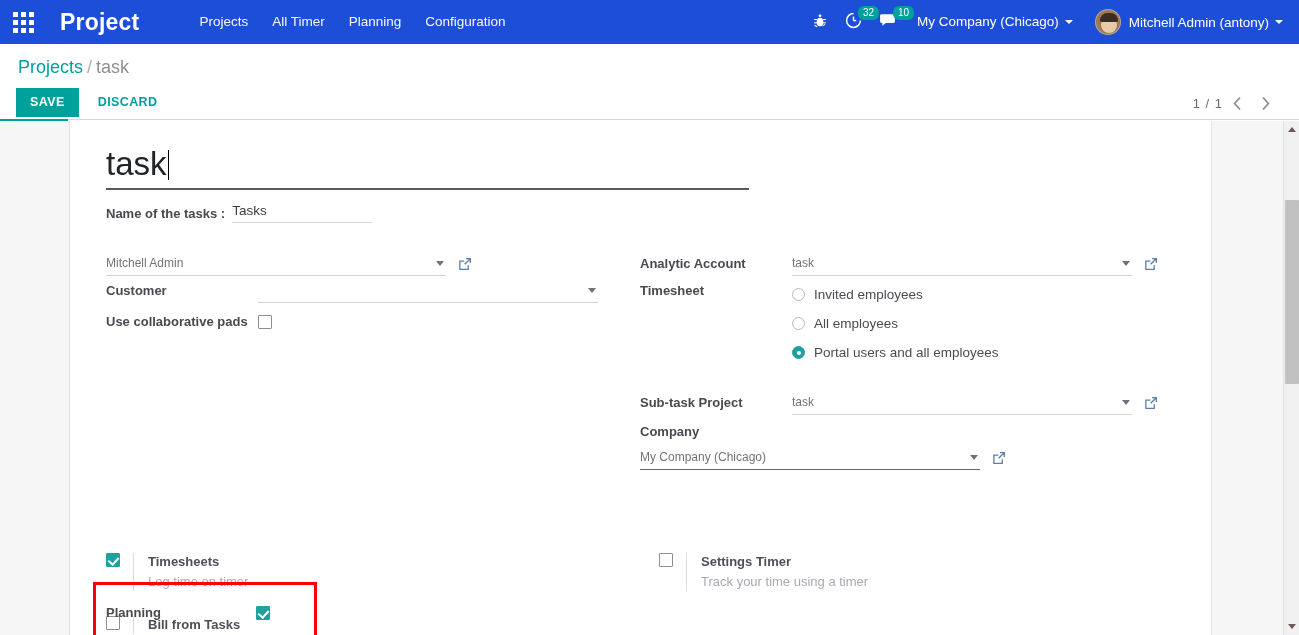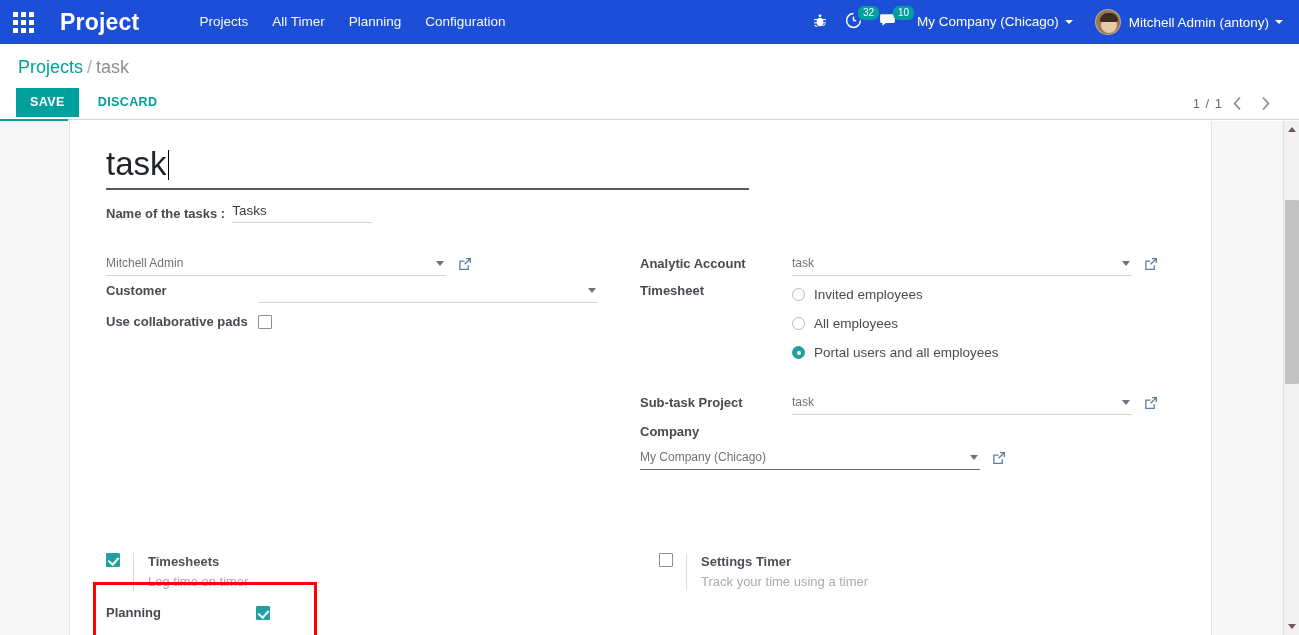--- a/index.html
+++ b/index.html
@@ -621,20 +621,28 @@
           </div>
           <div class="setting-cell">
             <span class="setting-cb cbox"></span>
             <div class="setting-body">
               <div class="setting-title">Settings Timer</div>
               <div class="setting-desc">Track your time using a timer</div>
             </div>
           </div>
         </div>
 
+        <div class="setting-row" style="margin-top:25px;">
+          <div class="setting-cell">
+            <span class="setting-cb cbox"></span>
+            <div class="setting-body">
+              <div class="setting-title">Bill from Tasks</div>
+            </div>
+          </div>
+        </div>
 
       </div>
 
     </div>
   </div>
 
   <div class="planning-row">
     <span class="planning-label">Planning</span>
     <span class="cbox checked"></span>
   </div>

